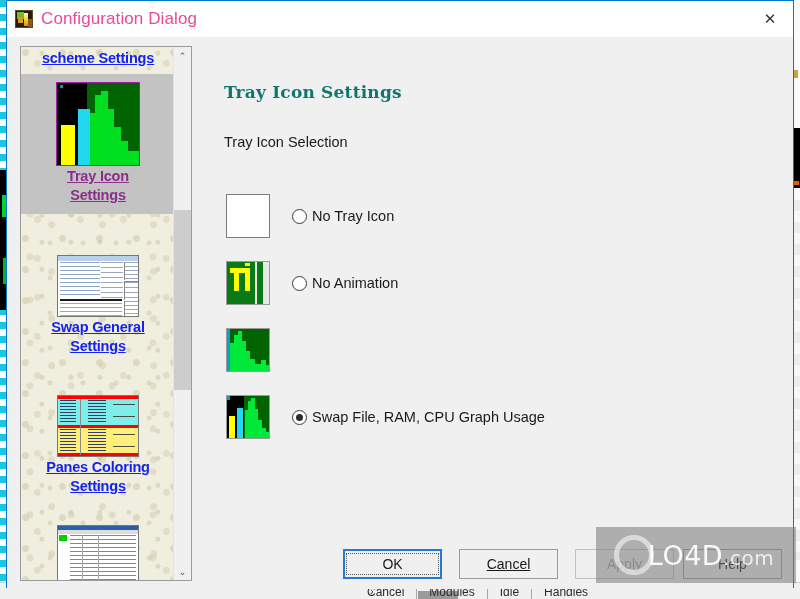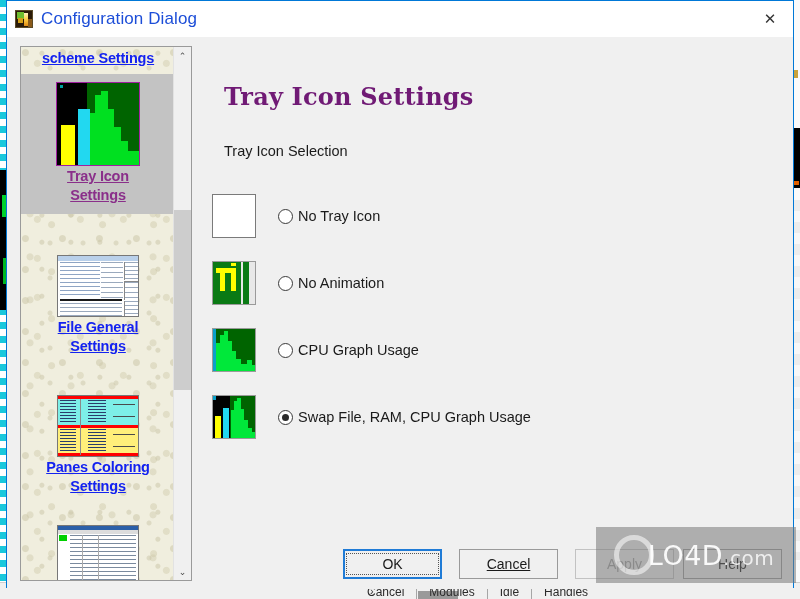--- a/index.html
+++ b/index.html
@@ -39,21 +39,21 @@
     background:#f0f0f0;border:1px solid #0078d7;box-sizing:border-box;}
   #titlebar{height:36px;display:flex;align-items:center;background:#ffffff;
     border-bottom:1px solid #f0f0f0;position:relative;}
   #app-icon{width:18px;height:18px;margin-left:8px;margin-right:8px;position:relative;
      background:#2a1a08;border:1px solid #5a4a28;box-sizing:border-box;flex:0 0 auto;}
   #app-icon .flame{position:absolute;left:8px;top:2px;width:4px;height:13px;
      background:linear-gradient(to bottom,#fff6c0,#ffd24a 45%,#e08a10);}
   #app-icon .leaf{position:absolute;left:1px;top:1px;width:7px;height:7px;background:#6fbf2f;}
   #app-icon .leaf2{position:absolute;left:2px;top:7px;width:5px;height:5px;background:#d4a017;}
   #app-icon .leaf3{position:absolute;left:12px;top:8px;width:4px;height:8px;background:#8a5a1a;}
-  #title-text{font-size:17px;color:#1d4ed8;font-weight:400;letter-spacing:.1px;}
+  #title-text{font-size:17px;color:#ec4899;font-weight:400;letter-spacing:.1px;}
   #close-btn{position:absolute;right:0;top:0;width:46px;height:35px;display:flex;
     align-items:center;justify-content:center;font-size:15px;color:#333;cursor:default;}
 
   #body-area{position:relative;height:551px;background:#f0f0f0;}
 
   
   #sidebar{position:absolute;left:13px;top:8px;width:172px;height:535px;
     background:#f7f7f7;border:1px solid #9a9a9a;box-sizing:border-box;overflow:hidden;}
   #sidebar-inner{position:absolute;left:0;top:0;width:154px;height:100%;
     background:
@@ -87,24 +87,24 @@
   #sb-track{position:absolute;right:0;top:0;width:17px;height:100%;background:#f0f0f0;
      border-left:1px solid #e2e2e2;}
   .sb-arrow{position:absolute;left:0;width:17px;height:17px;display:flex;align-items:center;
      justify-content:center;font-size:9px;color:#4a4a4a;background:#f0f0f0;cursor:default;}
   #sb-up{top:0;}
   #sb-down{bottom:0;}
   #sb-thumb{position:absolute;left:0;top:163px;width:17px;height:180px;background:#cdcdcd;cursor:default;}
 
   
   #main{position:absolute;left:205px;top:8px;right:8px;height:535px;}
-  #page-title{font-family:"DejaVu Serif", serif;font-size:24px;font-weight:bold;
-     color:#701a75;margin:36px 0 0 12px;letter-spacing:.2px;}
+  #page-title{font-family:"DejaVu Serif", serif;font-size:17px;font-weight:bold;
+     color:#0f766e;margin:36px 0 0 12px;letter-spacing:.2px;}
   #group-label{font-size:14.5px;color:#1a1a1a;margin:32px 0 0 12px;}
-  .opt-row{position:absolute;left:0;display:flex;align-items:center;}
+  .opt-row{position:absolute;left:14px;display:flex;align-items:center;}
   .opt-preview{width:44px;height:44px;box-sizing:border-box;position:relative;overflow:hidden;
      flex:0 0 auto;}
   .pv-empty{background:#fff;border:1px solid #7a7a7a;}
   .pv-img{border:1px solid #9a9a9a;}
   .radio-wrap{display:flex;align-items:center;margin-left:22px;cursor:pointer;}
   .radio{width:15px;height:15px;border-radius:50%;border:1.6px solid #3a3a3a;background:#fff;
      box-sizing:border-box;position:relative;flex:0 0 auto;}
   .radio.checked::after{content:"";position:absolute;left:3px;top:3px;width:7px;height:7px;
      border-radius:50%;background:#2b2b2b;}
   .radio-label{font-size:14.5px;color:#1a1a1a;margin-left:5px;white-space:nowrap;}
@@ -211,21 +211,21 @@
             <div style="position:absolute;left:66px;top:6px;width:14px;height:18px;
                background:repeating-linear-gradient(to bottom,#9aa9bd 0 1px,#fff 1px 4px);border-left:1px solid #888;"></div>
             <div style="position:absolute;left:66px;top:25px;width:14px;height:18px;
                background:repeating-linear-gradient(to bottom,#9aa9bd 0 1px,#fff 1px 5px);border-left:1px solid #888;border-top:1px solid #888;"></div>
             <div style="position:absolute;left:2px;top:43px;width:62px;height:2px;background:#1a1a1a;"></div>
             <div style="position:absolute;left:2px;top:47px;width:62px;height:13px;
                background:repeating-linear-gradient(to bottom,#9aa9bd 0 1px,#fff 1px 4px);"></div>
             <div style="position:absolute;left:66px;top:45px;width:14px;height:15px;
                background:repeating-linear-gradient(to bottom,#9aa9bd 0 1px,#fff 1px 4px);border-left:1px solid #888;"></div>
           </div>
-          <div class="nav-label">File General</div>
+          <div class="nav-label">Swap General</div>
           <div class="nav-label">Settings</div>
         </div>
 
         <div class="nav-item" style="top:348px;">
           <div class="nav-thumb thumb-panes2">
             <div style="position:absolute;left:0;top:0;width:80px;height:3px;background:#ff0000;"></div>
             <div style="position:absolute;left:0;top:3px;width:80px;height:26px;background:#7defe8;"></div>
             <div style="position:absolute;left:0;top:29px;width:80px;height:3px;background:#ff0000;"></div>
             <div style="position:absolute;left:0;top:32px;width:80px;height:25px;background:#ffef7a;"></div>
             <div style="position:absolute;left:0;top:57px;width:80px;height:3px;background:#ff0000;"></div>
@@ -304,24 +304,20 @@
           <div style="position:absolute;left:3px;top:14px;width:4px;height:28px;background:#00e83a;"></div>
           <div style="position:absolute;left:7px;top:6px;width:4px;height:36px;background:#00e83a;"></div>
           <div style="position:absolute;left:11px;top:2px;width:4px;height:40px;background:#00e83a;"></div>
           <div style="position:absolute;left:15px;top:12px;width:4px;height:30px;background:#00e83a;"></div>
           <div style="position:absolute;left:19px;top:22px;width:4px;height:20px;background:#00e83a;"></div>
           <div style="position:absolute;left:23px;top:30px;width:5px;height:12px;background:#00e83a;"></div>
           <div style="position:absolute;left:28px;top:35px;width:6px;height:7px;background:#00e83a;"></div>
           <div style="position:absolute;left:34px;top:31px;width:5px;height:11px;background:#00e83a;"></div>
           <div style="position:absolute;left:39px;top:36px;width:4px;height:6px;background:#00e83a;"></div>
         </div>
-        <div class="radio-wrap">
-          <div class="radio"></div>
-          <div class="radio-label">CPU Graph Usage</div>
-        </div>
       </div>
 
       <div class="opt-row" style="top:349px;">
         <div class="opt-preview pv-img" style="background:#000;">
           <div style="position:absolute;left:0;top:0;width:3px;height:4px;background:#0aa0c8;"></div>
           <div style="position:absolute;left:17px;top:0;width:26px;height:42px;background:#006400;"></div>
           <div style="position:absolute;left:18px;top:14px;width:3px;height:28px;background:#00e83a;"></div>
           <div style="position:absolute;left:21px;top:5px;width:3px;height:37px;background:#00e83a;"></div>
           <div style="position:absolute;left:24px;top:2px;width:4px;height:40px;background:#00e83a;"></div>
           <div style="position:absolute;left:28px;top:13px;width:3px;height:29px;background:#00e83a;"></div>

